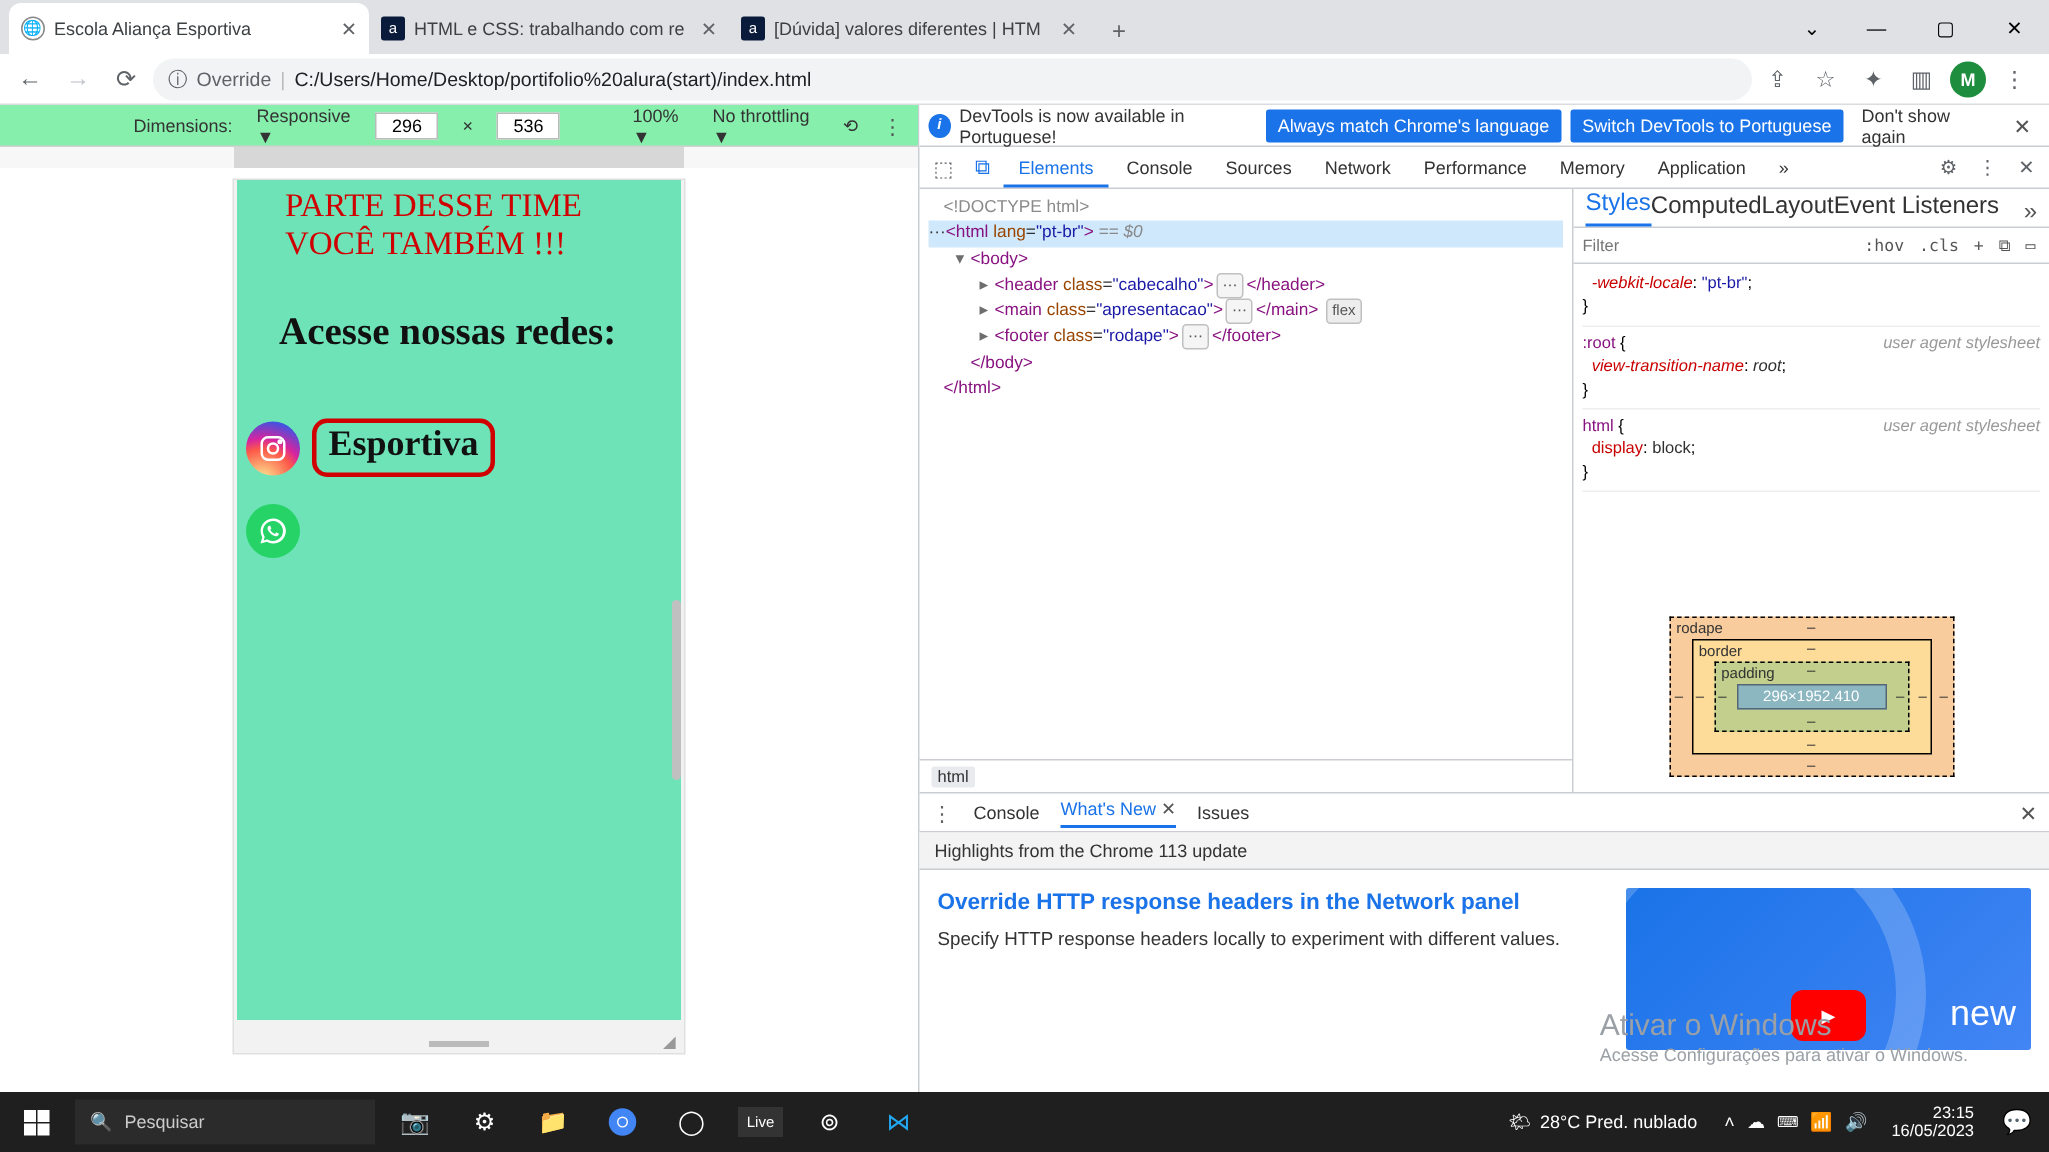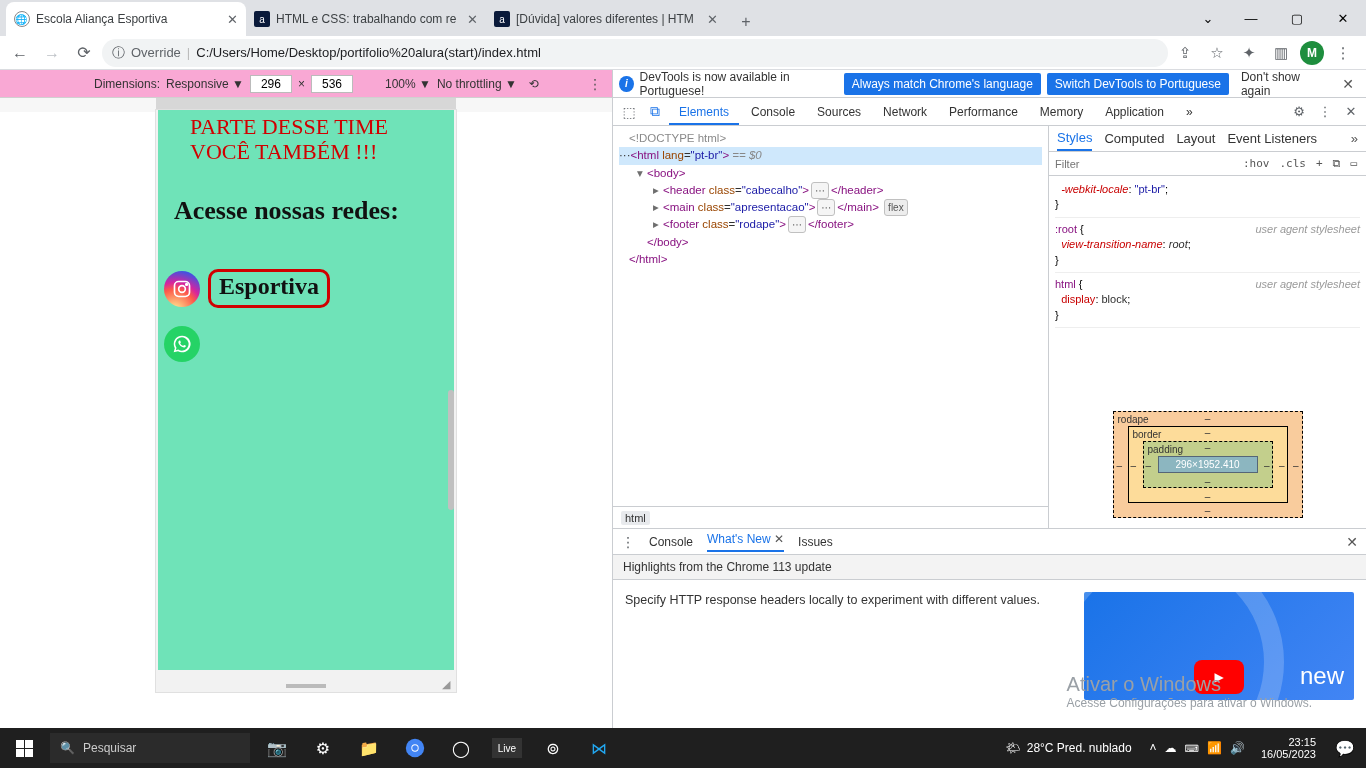--- a/index.html
+++ b/index.html
@@ -21,37 +21,37 @@
 .addrrow{height:34px;background:#fff;display:flex;align-items:center;padding:0 6px;gap:4px;border-bottom:1px solid #dadce0}
 .navbtn{width:28px;height:28px;display:flex;align-items:center;justify-content:center;color:#5f6368;font-size:16px;border-radius:50%}
 .navbtn.disabled{color:#bdc1c6}
 .omnibox{flex:1;height:28px;background:#f1f3f4;border-radius:14px;display:flex;align-items:center;padding:0 10px;font-size:13px;color:#5f6368;gap:6px}
 .omnibox .path{color:#202124}
 .rightctrls{display:flex;align-items:center;gap:6px;padding-right:4px}
 .rightctrls .ic{width:26px;height:26px;display:flex;align-items:center;justify-content:center;color:#5f6368;font-size:15px}
 .avatar{width:24px;height:24px;border-radius:50%;background:#1e8e3e;color:#fff;font-size:12px;font-weight:600;display:flex;align-items:center;justify-content:center}
 
 
-.devicebar{position:absolute;top:70px;left:0;width:612px;height:28px;background:#f9a8d4;border-bottom:1px solid #d0d0d0;display:flex;align-items:center;padding:0 8px;font-size:12px;color:#333;gap:6px}
+.devicebar{position:absolute;top:70px;left:0;width:612px;height:28px;background:#86efac;border-bottom:1px solid #d0d0d0;display:flex;align-items:center;padding:0 8px;font-size:12px;color:#333;gap:16px}
 .devicebar .lbl{color:#333}
 .dimbox{width:42px;height:18px;border:1px solid #bbb;text-align:center;font-size:12px}
 .devicebar .more{margin-left:auto;font-size:14px;letter-spacing:2px;color:#555}
 
 
 .viewport{position:absolute;top:98px;left:0;width:612px;bottom:40px;background:#fff}
 .rulerx{position:absolute;top:0;left:0;right:0;height:14px;background:linear-gradient(#f7f7f7,#f7f7f7)}
 .rulerx::before{content:"";position:absolute;left:156px;width:300px;height:14px;background:#d7d7d7}
-.preview-outer{position:absolute;top:12px;left:156px;width:300px;height:582px;background:#f2f2f2;box-shadow:0 0 0 1px #e0e0e0}
+.preview-outer{position:absolute;top:22px;left:156px;width:300px;height:582px;background:#f2f2f2;box-shadow:0 0 0 1px #e0e0e0}
 .preview-inner{width:296px;height:560px;margin:0 auto;background:#6fe3b8;overflow:hidden;position:relative}
 .hscroll{width:6px;height:120px;background:#c0c0c0;border-radius:3px;position:absolute;right:0;top:280px}
 .resize{position:absolute;right:2px;bottom:2px;width:12px;height:12px;color:#999;font-size:11px}
 .dragbar{position:absolute;left:50%;bottom:4px;transform:translateX(-50%);width:40px;height:4px;border-top:2px solid #bbb;border-bottom:2px solid #bbb}
 
 .serif{font-family:Georgia,'Times New Roman',serif;color:#d00000;font-size:22px;font-weight:500;padding:4px 32px 0 32px;line-height:1.15}
-.comic{font-family:'Comic Sans MS',cursive;font-size:26px;font-weight:700;color:#111;padding:30px 28px 0 16px;line-height:1.25}
+.comic{font-family:'Comic Sans MS',cursive;font-size:26px;font-weight:700;color:#111;padding:30px 28px 0 28px;line-height:1.25}
 .social{display:flex;align-items:center;gap:8px;padding:18px 0 0 6px}
 .sicon{width:36px;height:36px;border-radius:50%;display:flex;align-items:center;justify-content:center}
 .sbox{border:3px solid #d00000;border-radius:10px;padding:1px 8px 5px 8px;font-family:'Comic Sans MS',cursive;font-size:24px;font-weight:700;color:#111}
 .footer{position:absolute;bottom:0;left:0;right:0;height:86px;background:#d00000;display:flex;align-items:center;justify-content:center;font-family:'Comic Sans MS',cursive;font-size:18px;color:#000;text-align:center;padding:0 10px}
 
 
 .devtools{position:absolute;top:70px;left:612px;right:0;bottom:40px;border-left:1px solid #cacdd1;background:#fff;display:flex;flex-direction:column;font-size:12px}
 .infobar{height:28px;background:#fff;border-bottom:1px solid #cacdd1;display:flex;align-items:center;padding:0 6px;gap:6px}
 .infobar .iicon{width:16px;height:16px;border-radius:50%;background:#1a73e8;color:#fff;display:flex;align-items:center;justify-content:center;font-size:10px;font-style:italic;font-weight:bold}
 .infobar .msg{color:#333}
@@ -76,21 +76,21 @@
 .dom .gray{color:#8a8a8a}
 .dom .selline{background:#cfe8fc}
 .dom .sel{color:#888;font-style:italic}
 .dom .caret{color:#6e6e6e;display:inline-block;width:10px}
 .dom .pill{display:inline-block;border:1px solid #c0c0c0;border-radius:3px;padding:0 3px;font-size:10px;color:#555;margin:0 2px;background:#f5f5f5}
 .dom .flex{background:#ededed}
 .crumbs{height:22px;border-top:1px solid #cacdd1;display:flex;align-items:center;padding:0 8px;font-size:11px;color:#5f6368}
 .crumbs .act{background:#e8eaed;padding:1px 4px;border-radius:2px;color:#333}
 
 .stylescol{width:317px;display:flex;flex-direction:column}
-.styletabs{height:26px;border-bottom:1px solid #cacdd1;display:flex;align-items:center;gap:12px;padding:0 8px;font-size:13px}
+.styletabs{height:26px;border-bottom:1px solid #cacdd1;display:flex;align-items:flex-end;gap:0;padding:0 8px;font-size:16px}
 .styletabs .st{color:#333;padding:4px 0}
 .styletabs .st.act{color:#1a73e8;border-bottom:2px solid #1a73e8}
 .styletabs .more{margin-left:auto;color:#555}
 .filterrow{height:24px;border-bottom:1px solid #cacdd1;display:flex;align-items:center;padding:0 6px;font-size:11px;color:#888;gap:4px}
 .filterrow input{flex:1;border:none;font-size:11px;color:#888;outline:none}
 .filterrow .fb{font-family:Consolas,monospace;color:#555;padding:0 3px;font-size:11px}
 .rules{flex:1;padding:4px 6px;font-family:Menlo,Consolas,monospace;font-size:11px;line-height:1.4;overflow:auto}
 .rules .sel{color:#881280}
 .rules .prop{color:#c80000}
 .rules .v{color:#303030}
@@ -344,20 +344,21 @@
     <div class="drtabs">
       <span class="m">⋮</span>
       <span class="dt">Console</span>
       <span class="dt act"><span>What's New</span> <span class="dx">✕</span></span>
       <span class="dt">Issues</span>
       <span class="cx">✕</span>
     </div>
     <div class="drhdr">Highlights from the Chrome 113 update</div>
     <div class="drbody">
       <div class="txt">
+        <h3>Override HTTP response headers in the Network panel</h3>
         <p>Specify HTTP response headers locally to experiment with different values.</p>
       </div>
       <div class="thumb">
         <div class="yt">▶</div>
         <div class="new">new</div>
       </div>
     </div>
   </div>
 </div>
 

